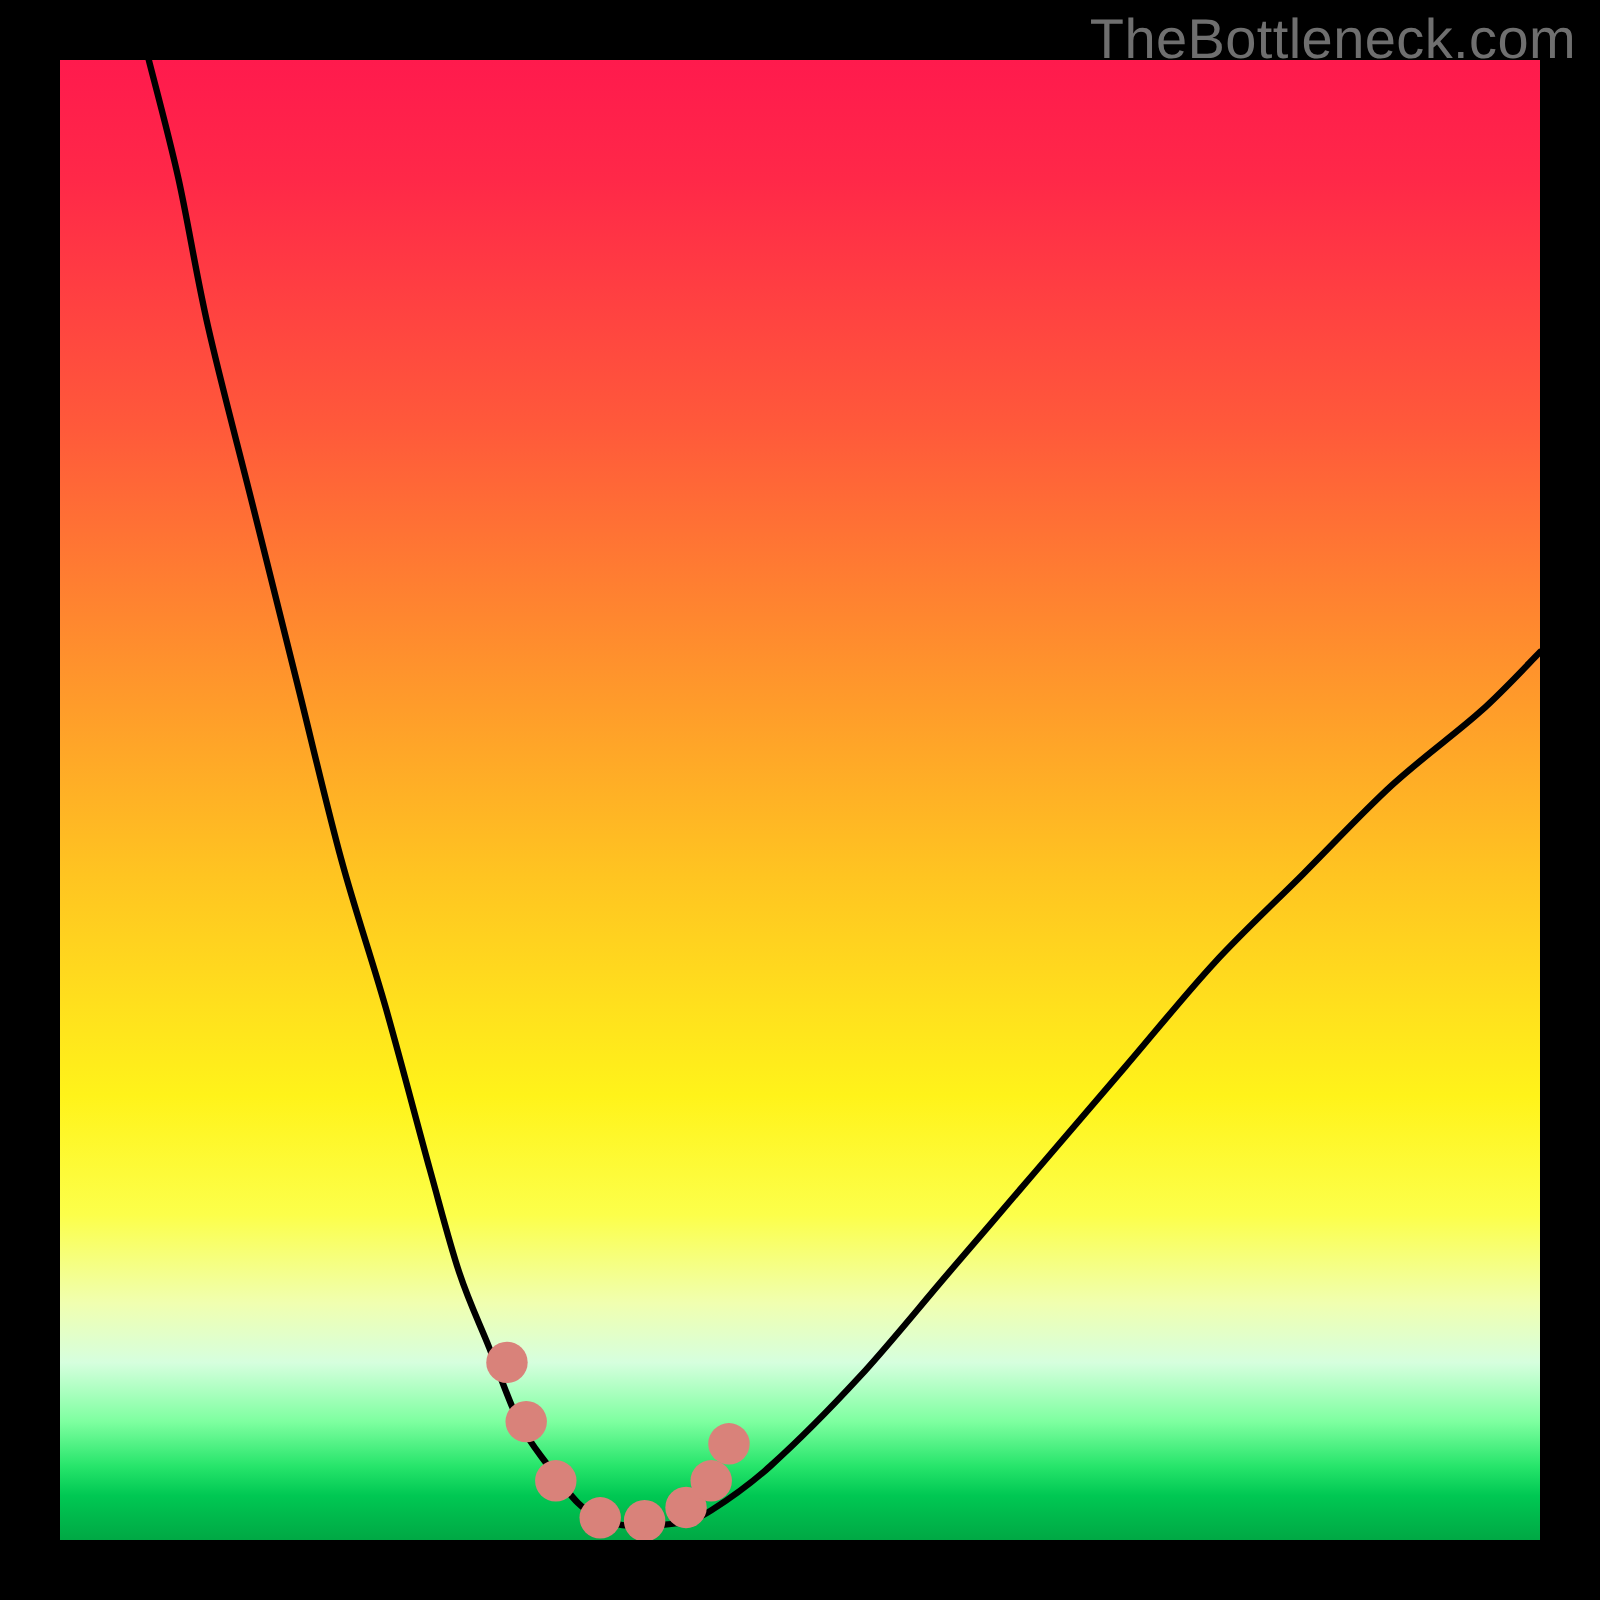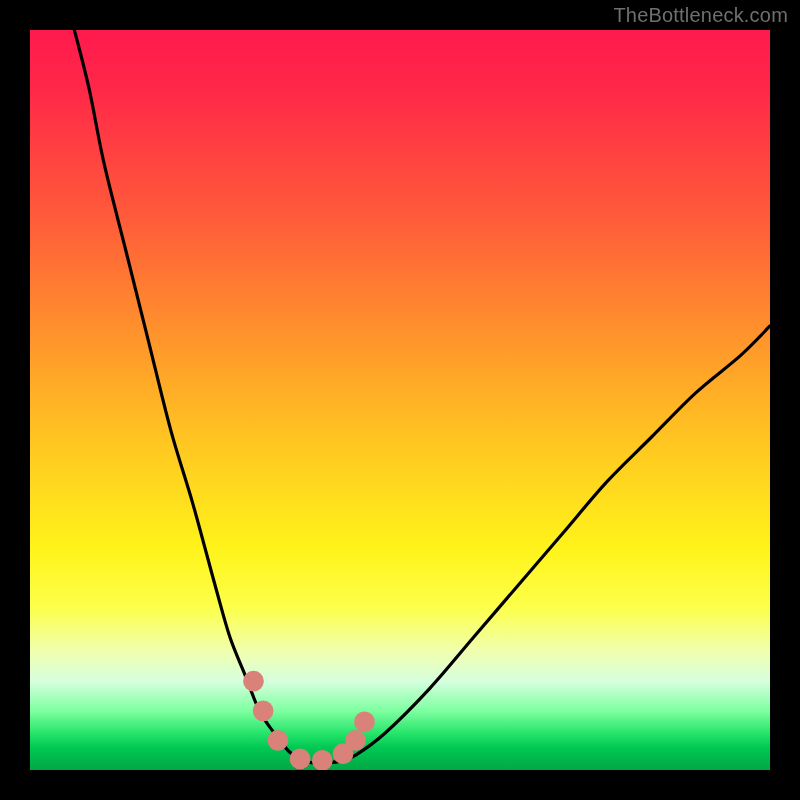--- a/index.html
+++ b/index.html
@@ -41,21 +41,21 @@
       #27e56b 95%,
       #00c853 97%,
       #00a844 100%
     );
   }
   .watermark {
     position: absolute;
     top: 4px;
     right: 12px;
     color: #6f6f6f;
-    font-size: 20px;
+    font-size: 28px;
     font-weight: 500;
     letter-spacing: 0.2px;
   }
   svg.curve {
     position: absolute;
     left: 0;
     top: 0;
     width: 740px;
     height: 740px;
   }

